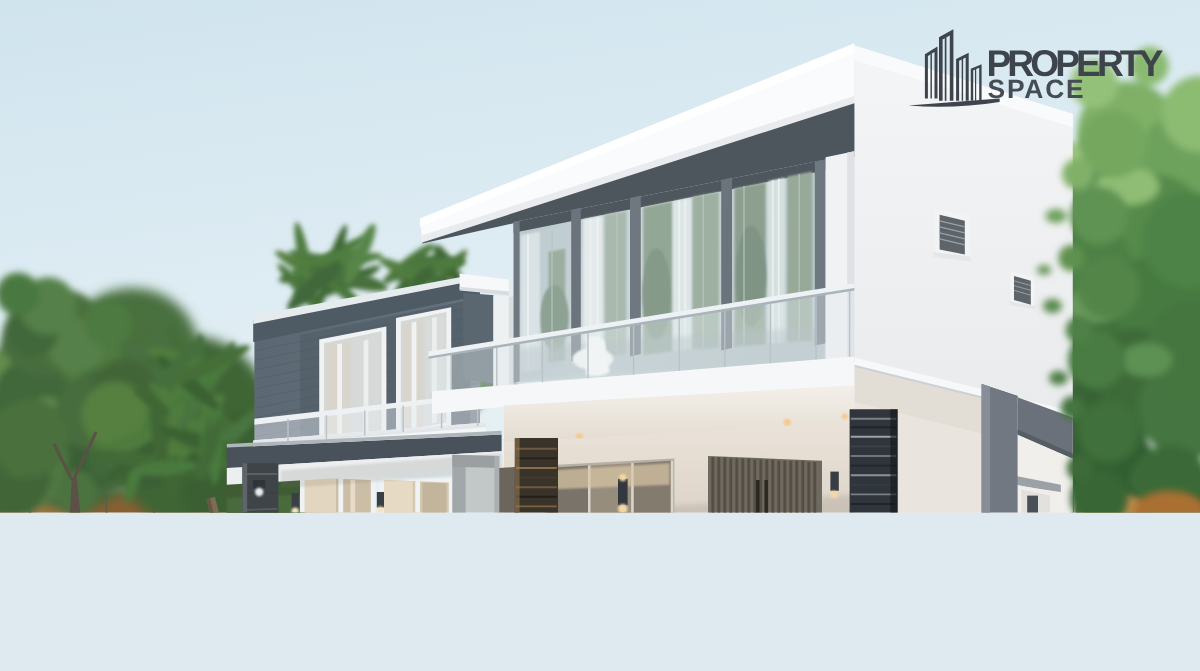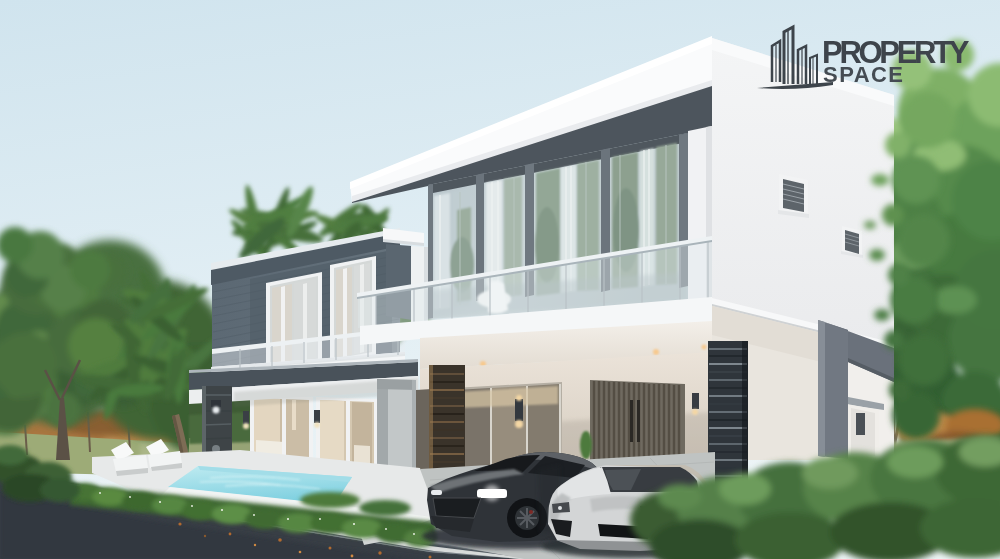--- a/index.html
+++ b/index.html
@@ -1,16 +1,16 @@
 <!DOCTYPE html>
 <html><head>
 <meta charset="utf-8">
 <style>
 html,body{margin:0;padding:0;background:#dfeaf0;font-family:"Liberation Sans",sans-serif;}
-#scene{width:1000px;height:559px;position:relative;overflow:hidden;}
+#scene{width:1000px;height:427px;position:relative;overflow:hidden;}
 </style>
 </head>
 <body>
 <div id="scene">
 <svg width="1000" height="559" viewBox="0 0 1000 559" xmlns="http://www.w3.org/2000/svg">
 <defs>
 <linearGradient id="gSky" x1="0" y1="0" x2="0.25" y2="1">
 <stop offset="0" stop-color="#d0e4ee"></stop>
           <stop offset="0.55" stop-color="#e1eef4"></stop>
           <stop offset="1" stop-color="#edf4f6"></stop>

